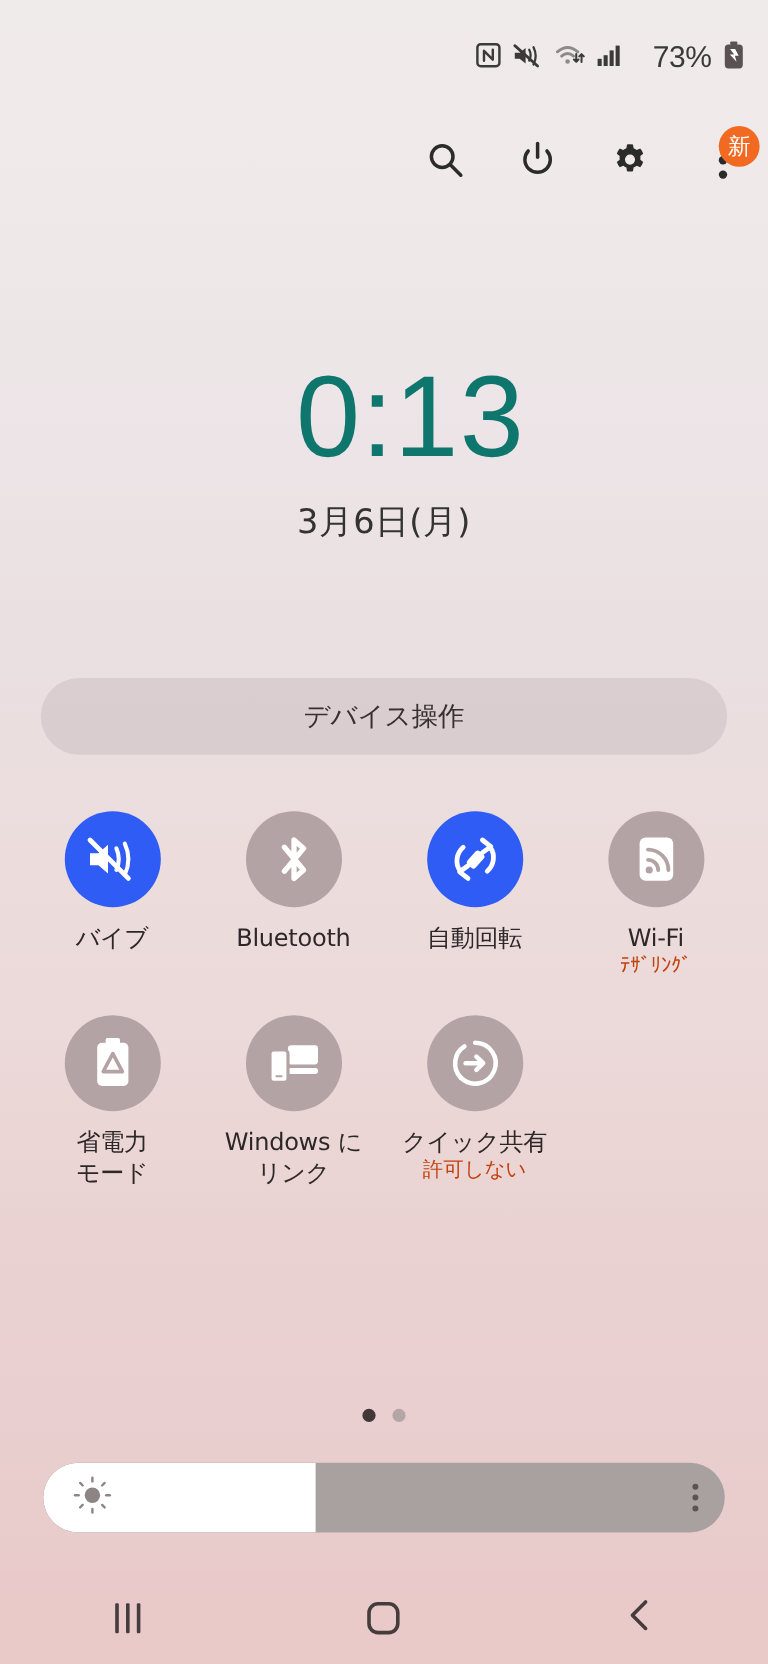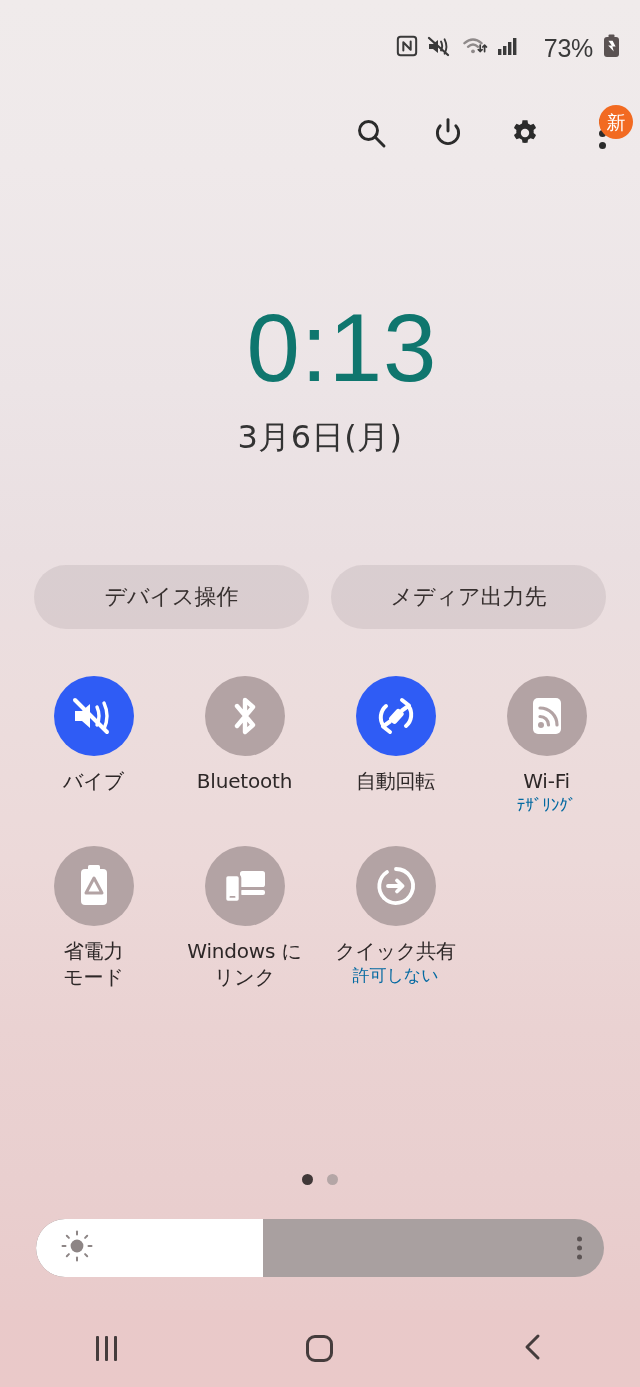--- a/index.html
+++ b/index.html
@@ -106,21 +106,21 @@
     font-size: 96px;
     font-weight: 300;
     color: #0f766e;
     line-height: 1;
     letter-spacing: 1px;
     font-family: "Liberation Sans", sans-serif;
     margin-left: 44px;
   }
   .clock-date {
     margin-top: 20px;
-    font-size: 32px;
+    font-size: 28px;
     color: #333;
     font-family: "DejaVu Sans", sans-serif;
     letter-spacing: 0.5px;
   }
 
   
   .pill-row {
     position: absolute;
     top: 565px;
     left: 34px;
@@ -177,21 +177,21 @@
     line-height: 26px;
     text-align: center;
     color: #2d2727;
     font-family: "DejaVu Sans", sans-serif;
     white-space: pre-line;
     letter-spacing: -0.2px;
   }
   .tile-sub {
     font-size: 17px;
     line-height: 22px;
-    color: #0369a1;
+    color: #c2410c;
     text-align: center;
     font-family: "DejaVu Sans", sans-serif;
   }
   .tile.highlighted::after {
     content: "";
     position: absolute;
     left: 6px; top: -5px;
     width: 120px; height: 166px;
     border: 5px solid #d32b10;
     pointer-events: none;
@@ -363,21 +363,20 @@
   </div>
 </div>
 
 <div class="clock-area">
   <div class="clock-time">0:13</div>
   <div class="clock-date">3月6日(月)</div>
 </div>
 
 <div class="pill-row">
   <div class="pill">デバイス操作</div>
-  <div class="pill">メディア出力先</div>
 </div>
 
 <div class="tile-grid">
 
 
   <div class="tile">
     <div class="tile-icon on">
       <svg width="46" height="42" viewBox="0 0 46 42">
         <path d="M19 9 L11 16 H4 v10 h7 l8 7 z" fill="#fff"></path>
         <path d="M26 12 q4 9 0 18" fill="none" stroke="#fff" stroke-width="3.4" stroke-linecap="round"></path>

